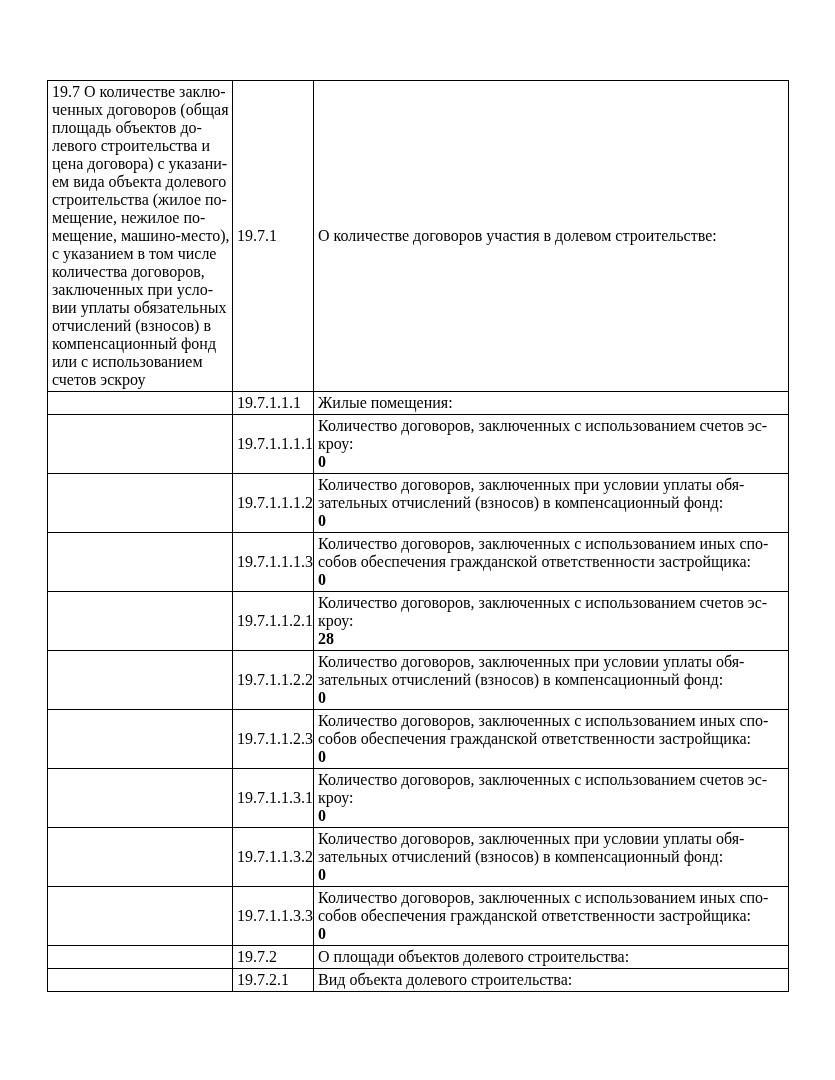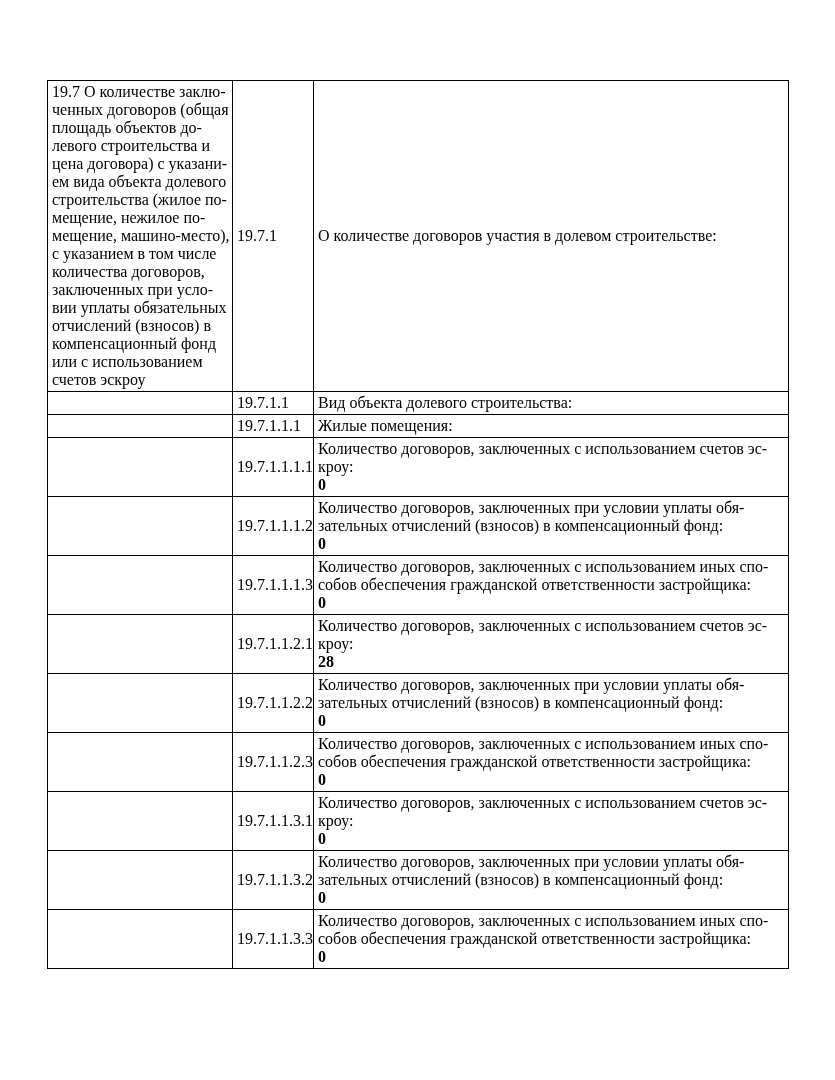--- a/index.html
+++ b/index.html
@@ -64,27 +64,20 @@
 заключенных при усло-
 вии уплаты обязательных
 отчислений (взносов) в
 компенсационный фонд
 или с использованием
 счетов эскроу</div>
           </td>
           <td class="code">19.7.1</td>
           <td>
             <div class="lbl">О количестве договоров участия в долевом строительстве:</div>
-          </td>
-        </tr>
-        <tr>
-          <td class="sec"></td>
-          <td class="code">19.7.1.1</td>
-          <td>
-            <div class="lbl">Вид объекта долевого строительства:</div>
           </td>
         </tr>
         <tr>
           <td class="sec"></td>
           <td class="code">19.7.1.1.1</td>
           <td>
             <div class="lbl">Жилые помещения:</div>
           </td>
         </tr>
         <tr>
@@ -161,15 +154,29 @@
         </tr>
         <tr>
           <td class="sec"></td>
           <td class="code">19.7.1.1.3.3</td>
           <td>
             <div class="lbl">Количество договоров, заключенных с использованием иных спо-
 собов обеспечения гражданской ответственности застройщика:</div>
             <div class="val">0</div>
           </td>
         </tr>
+        <tr>
+          <td class="sec"></td>
+          <td class="code">19.7.2</td>
+          <td>
+            <div class="lbl">О площади объектов долевого строительства:</div>
+          </td>
+        </tr>
+        <tr>
+          <td class="sec"></td>
+          <td class="code">19.7.2.1</td>
+          <td>
+            <div class="lbl">Вид объекта долевого строительства:</div>
+          </td>
+        </tr>
       </tbody>
   </table>
 </div>
 
 </body></html>

